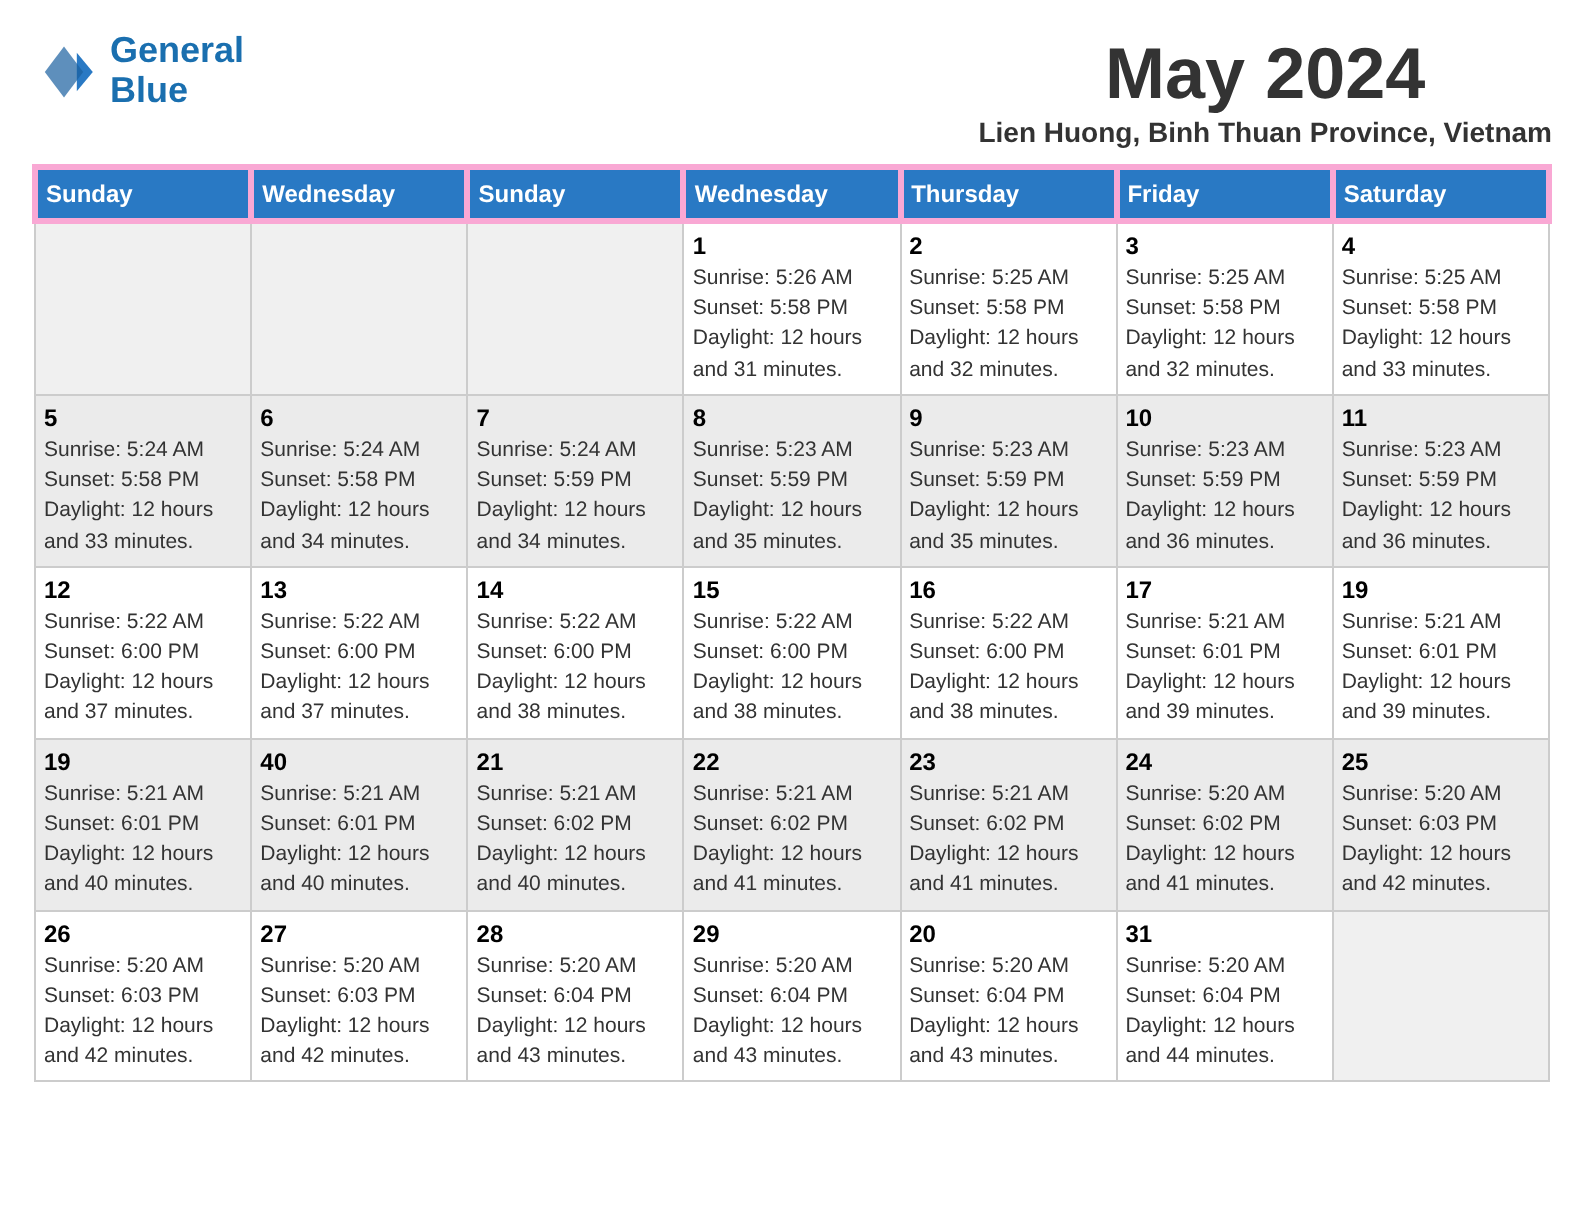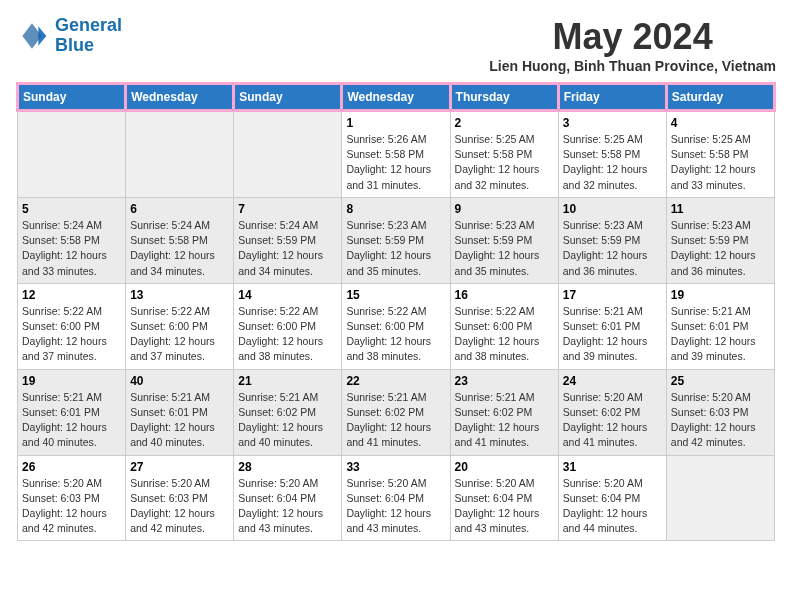--- a/index.html
+++ b/index.html
@@ -326,21 +326,21 @@
 and 42 minutes.</div>
         </td>
         <td>
           <div class="day-num">28</div>
           <div class="day-info" style="white-space: pre-line;">Sunrise: 5:20 AM
 Sunset: 6:04 PM
 Daylight: 12 hours
 and 43 minutes.</div>
         </td>
         <td>
-          <div class="day-num">33</div>
+          <div class="day-num">29</div>
           <div class="day-info" style="white-space: pre-line;">Sunrise: 5:20 AM
 Sunset: 6:04 PM
 Daylight: 12 hours
 and 43 minutes.</div>
         </td>
         <td>
           <div class="day-num">20</div>
           <div class="day-info" style="white-space: pre-line;">Sunrise: 5:20 AM
 Sunset: 6:04 PM
 Daylight: 12 hours

